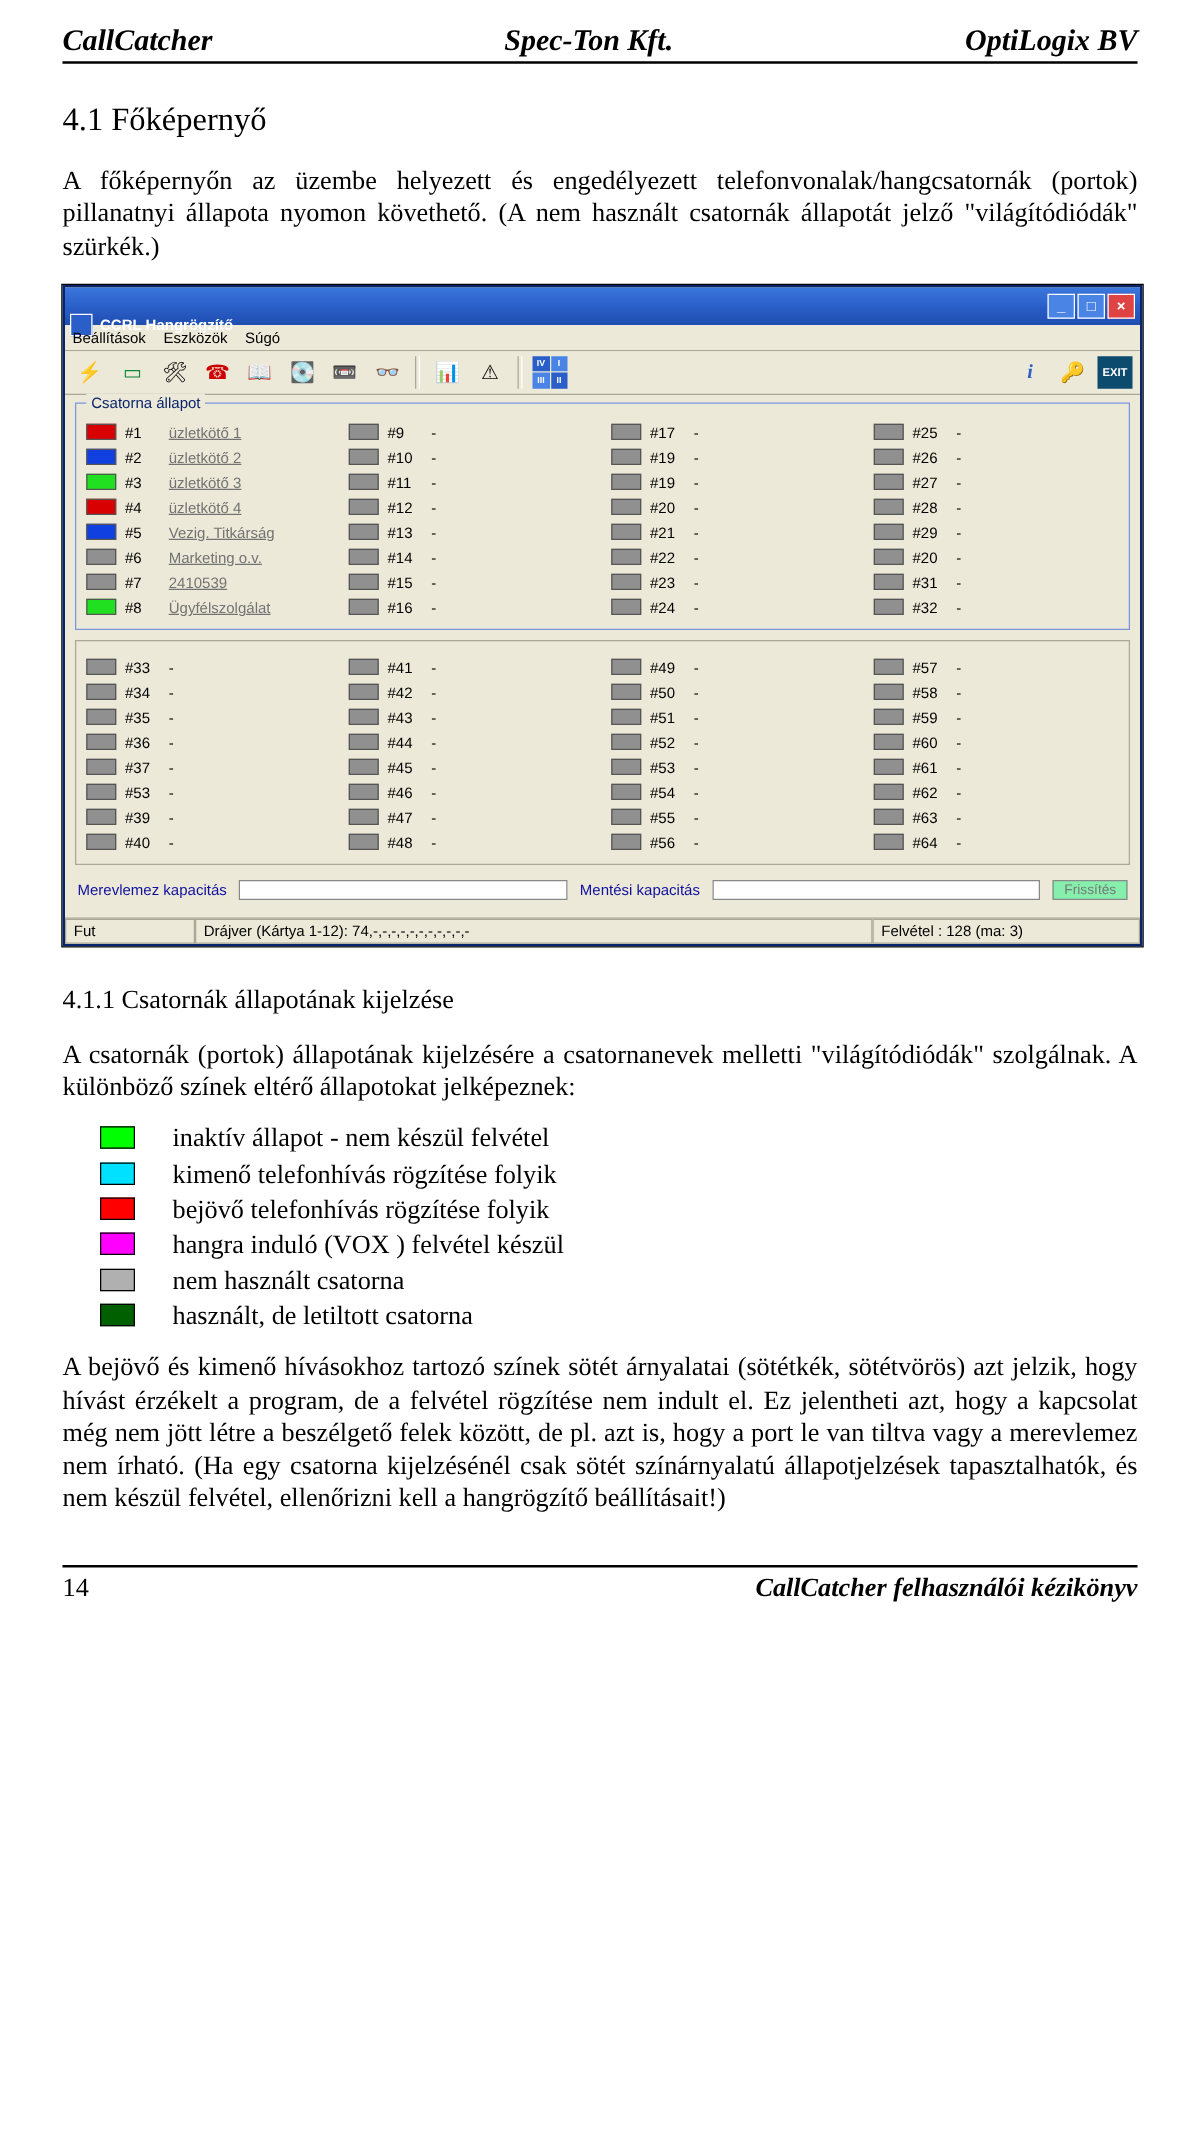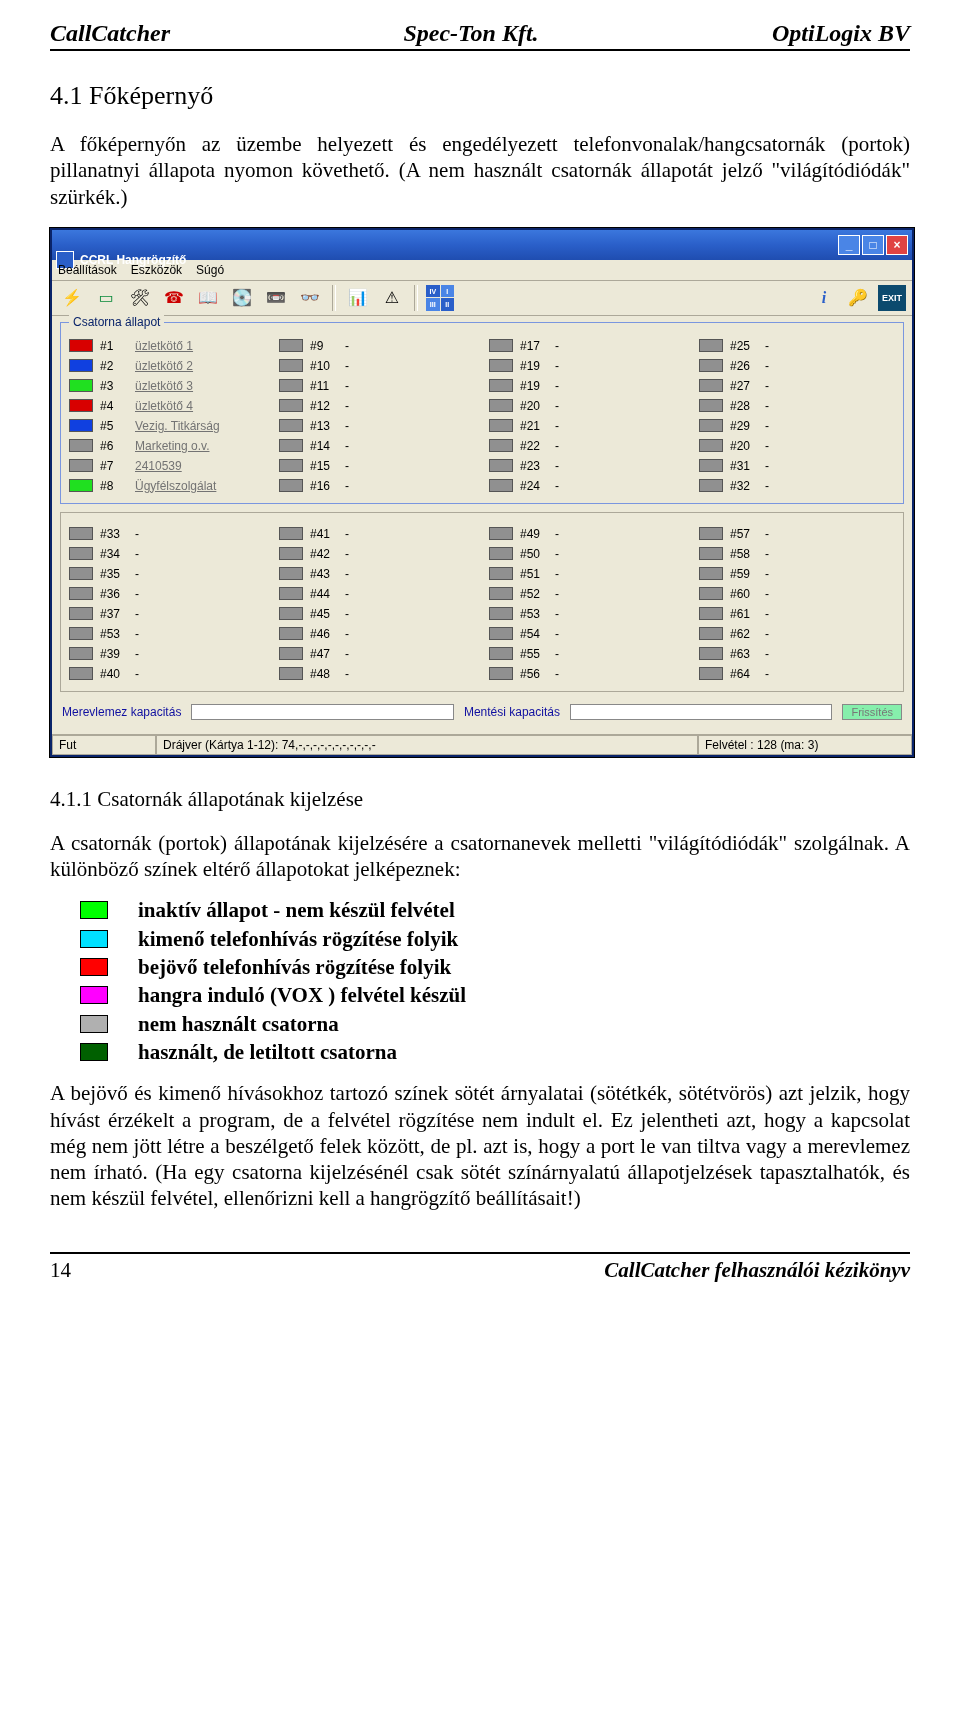--- a/index.html
+++ b/index.html
@@ -38,21 +38,20 @@
     margin: 30px 0 18px 0;
   }
   .legend {
     margin: 14px 0 14px 30px;
   }
   .legend-row {
     display: flex;
     align-items: center;
     font-size: 21px;
     line-height: 1.35;
-    font-weight: bold;
   }
   .swatch {
     width: 26px;
     height: 16px;
     border: 1px solid #000;
     margin-right: 30px;
     flex: 0 0 26px;
   }
   .footer-row {
     display: flex;

